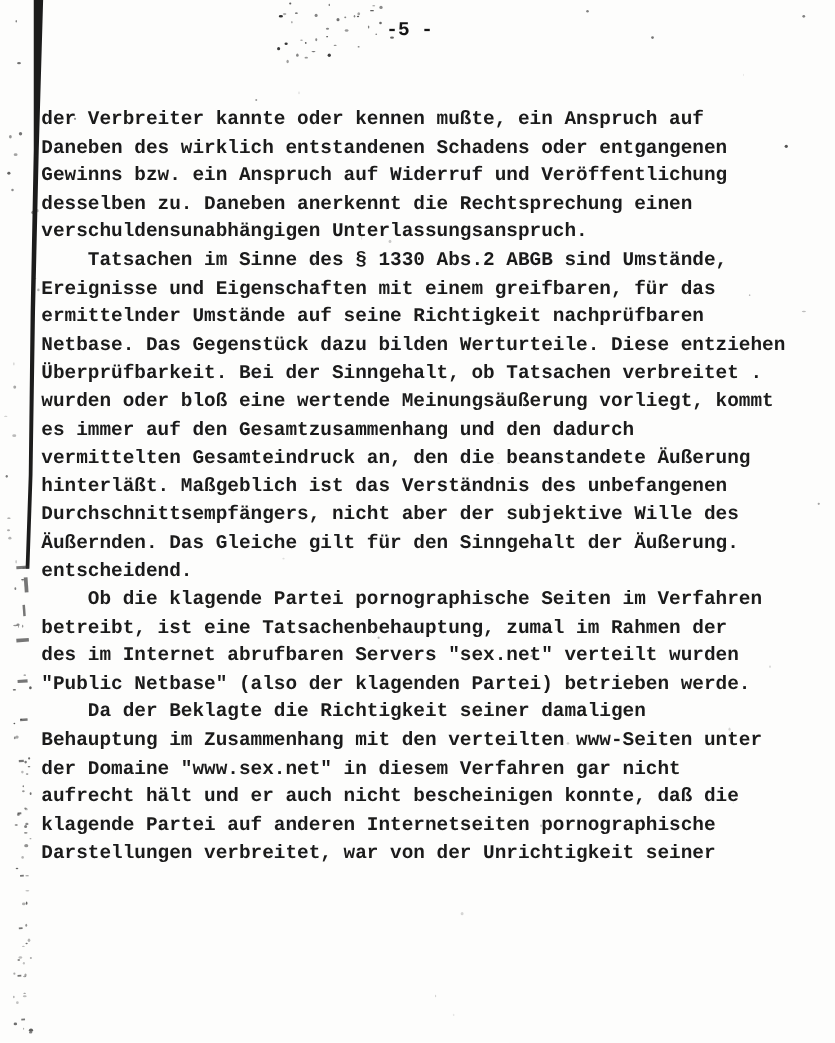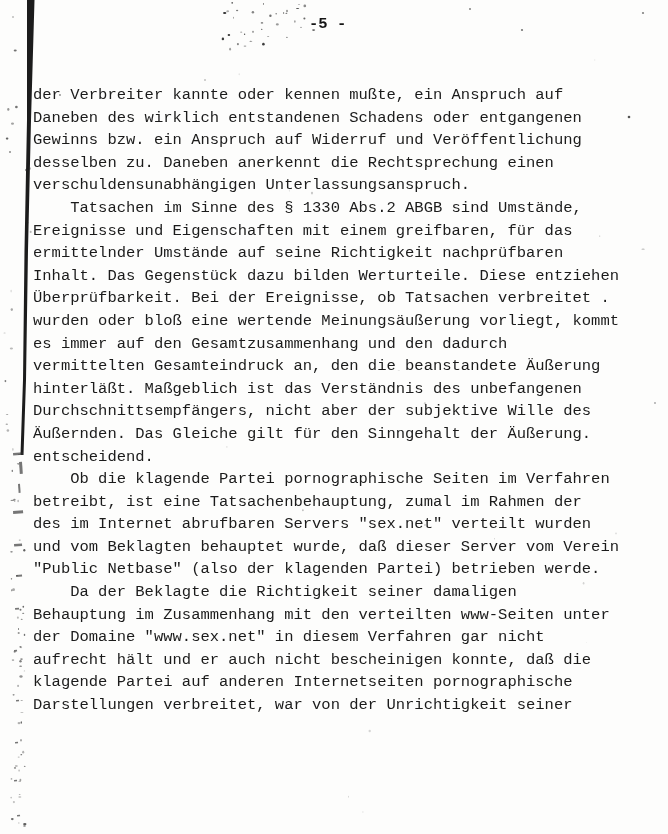--- a/index.html
+++ b/index.html
@@ -13,21 +13,21 @@
     position:absolute;inset:0;
     background:#fdfdfc;
   }
   .pageno{
     position:absolute;left:309px;top:15px;
     font-size:15.5px;font-weight:bold;color:#141414;
     white-space:pre;
   }
   .textblock{
     position:absolute;left:33px;top:84px;width:610px;
-    font-size:15.5px;font-weight:normal;color:#1b1b1b;
+    font-size:15.5px;font-weight:bold;color:#1b1b1b;
   }
   .line{
     height:22.6px;line-height:22.6px;
     white-space:pre;
     letter-spacing:0;
   }
   .noise{
     position:absolute;inset:0;width:668px;height:834px;
     pointer-events:none;
   }
@@ -202,33 +202,32 @@
 
   <div class="textblock">
     <div class="line">der Verbreiter kannte oder kennen mußte, ein Anspruch auf</div>
     <div class="line">Daneben des wirklich entstandenen Schadens oder entgangenen</div>
     <div class="line">Gewinns bzw. ein Anspruch auf Widerruf und Veröffentlichung</div>
     <div class="line">desselben zu. Daneben anerkennt die Rechtsprechung einen</div>
     <div class="line">verschuldensunabhängigen Unterlassungsanspruch.</div>
     <div class="line">    Tatsachen im Sinne des § 1330 Abs.2 ABGB sind Umstände,</div>
     <div class="line">Ereignisse und Eigenschaften mit einem greifbaren, für das</div>
     <div class="line">ermittelnder Umstände auf seine Richtigkeit nachprüfbaren</div>
-    <div class="line">Inhalt. Das Gegenstück dazu bilden Werturteile. Diese entziehen</div>
-    <div class="line">Überprüfbarkeit. Bei der Ereignisse, ob Tatsachen verbreitet .</div>
+    <div class="line">Netbase. Das Gegenstück dazu bilden Werturteile. Diese entziehen</div>
+    <div class="line">Überprüfbarkeit. Bei der Sinngehalt, ob Tatsachen verbreitet .</div>
     <div class="line">wurden oder bloß eine wertende Meinungsäußerung vorliegt, kommt</div>
     <div class="line">es immer auf den Gesamtzusammenhang und den dadurch</div>
     <div class="line">vermittelten Gesamteindruck an, den die beanstandete Äußerung</div>
     <div class="line">hinterläßt. Maßgeblich ist das Verständnis des unbefangenen</div>
     <div class="line">Durchschnittsempfängers, nicht aber der subjektive Wille des</div>
     <div class="line">Äußernden. Das Gleiche gilt für den Sinngehalt der Äußerung.</div>
     <div class="line">entscheidend.</div>
     <div class="line">    Ob die klagende Partei pornographische Seiten im Verfahren</div>
     <div class="line">betreibt, ist eine Tatsachenbehauptung, zumal im Rahmen der</div>
     <div class="line">des im Internet abrufbaren Servers "sex.net" verteilt wurden</div>
-    <div class="line">und vom Beklagten behauptet wurde, daß dieser Server vom Verein</div>
     <div class="line">"Public Netbase" (also der klagenden Partei) betrieben werde.</div>
     <div class="line">    Da der Beklagte die Richtigkeit seiner damaligen</div>
     <div class="line">Behauptung im Zusammenhang mit den verteilten www-Seiten unter</div>
     <div class="line">der Domaine "www.sex.net" in diesem Verfahren gar nicht</div>
     <div class="line">aufrecht hält und er auch nicht bescheinigen konnte, daß die</div>
     <div class="line">klagende Partei auf anderen Internetseiten pornographische</div>
     <div class="line">Darstellungen verbreitet, war von der Unrichtigkeit seiner</div>
   </div>
 </div>
 

